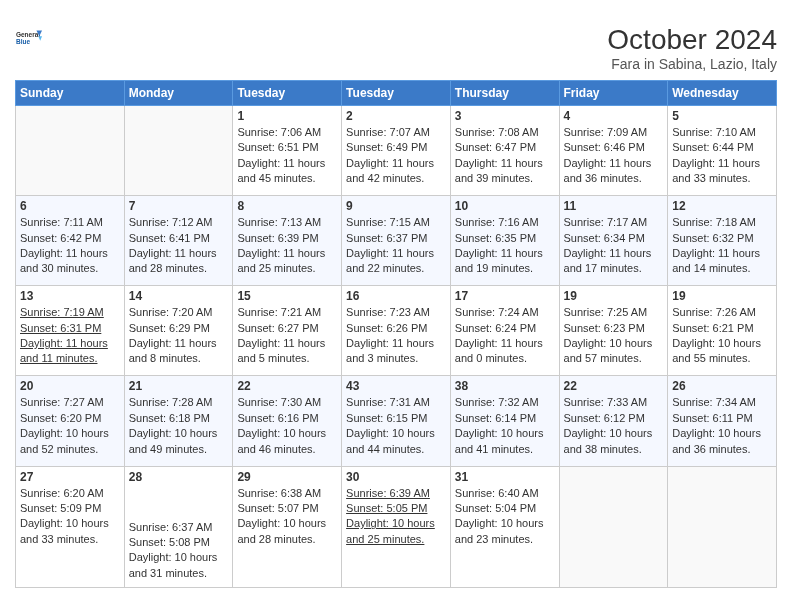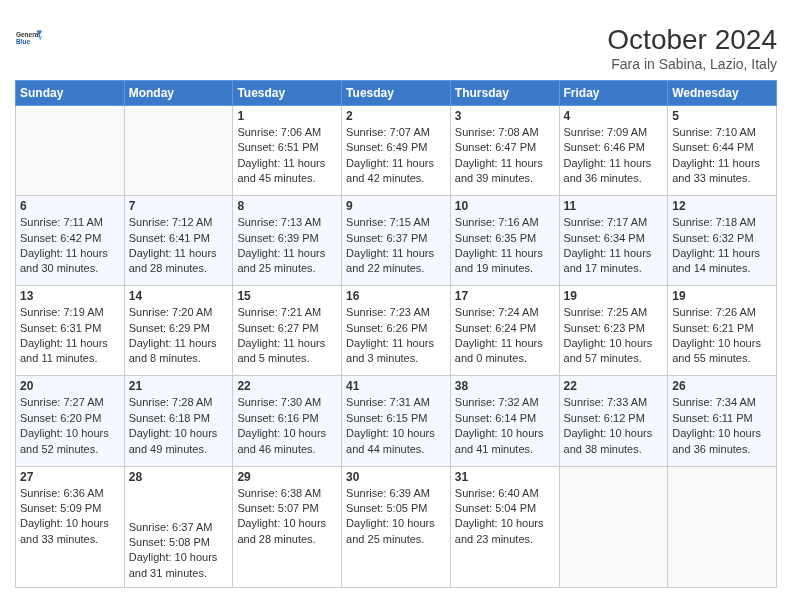--- a/index.html
+++ b/index.html
@@ -193,21 +193,21 @@
           <td>
             <span class="day-num">12</span>
             <div class="day-info" style="white-space: pre-line;">Sunrise: 7:18 AM
 Sunset: 6:32 PM
 Daylight: 11 hours and 14 minutes.</div>
           </td>
         </tr>
         <tr>
           <td>
             <span class="day-num">13</span>
-            <div class="day-info" style="white-space: pre-line;">Sunrise: 7:19 AM
+            <div class="day-info" style="white-space: pre-line; text-decoration: underline;">Sunrise: 7:19 AM
 Sunset: 6:31 PM
 Daylight: 11 hours and 11 minutes.</div>
           </td>
           <td>
             <span class="day-num">14</span>
             <div class="day-info" style="white-space: pre-line;">Sunrise: 7:20 AM
 Sunset: 6:29 PM
 Daylight: 11 hours and 8 minutes.</div>
           </td>
           <td>
@@ -254,21 +254,21 @@
 Sunset: 6:18 PM
 Daylight: 10 hours and 49 minutes.</div>
           </td>
           <td>
             <span class="day-num">22</span>
             <div class="day-info" style="white-space: pre-line;">Sunrise: 7:30 AM
 Sunset: 6:16 PM
 Daylight: 10 hours and 46 minutes.</div>
           </td>
           <td>
-            <span class="day-num">41</span>
+            <span class="day-num">43</span>
             <div class="day-info" style="white-space: pre-line;">Sunrise: 7:31 AM
 Sunset: 6:15 PM
 Daylight: 10 hours and 44 minutes.</div>
           </td>
           <td>
             <span class="day-num">38</span>
             <div class="day-info" style="white-space: pre-line;">Sunrise: 7:32 AM
 Sunset: 6:14 PM
 Daylight: 10 hours and 41 minutes.</div>
           </td>
@@ -281,39 +281,39 @@
           <td>
             <span class="day-num">26</span>
             <div class="day-info" style="white-space: pre-line;">Sunrise: 7:34 AM
 Sunset: 6:11 PM
 Daylight: 10 hours and 36 minutes.</div>
           </td>
         </tr>
         <tr>
           <td>
             <span class="day-num">27</span>
-            <div class="day-info" style="white-space: pre-line;">Sunrise: 6:36 AM
+            <div class="day-info" style="white-space: pre-line;">Sunrise: 6:20 AM
 Sunset: 5:09 PM
 Daylight: 10 hours and 33 minutes.</div>
           </td>
           <td>
             <span class="day-num">28</span>
             <div class="day-info" style="white-space: pre-line; margin-top: 36px;">Sunrise: 6:37 AM
 Sunset: 5:08 PM
 Daylight: 10 hours and 31 minutes.</div>
           </td>
           <td>
             <span class="day-num">29</span>
             <div class="day-info" style="white-space: pre-line;">Sunrise: 6:38 AM
 Sunset: 5:07 PM
 Daylight: 10 hours and 28 minutes.</div>
           </td>
           <td>
             <span class="day-num">30</span>
-            <div class="day-info" style="white-space: pre-line;">Sunrise: 6:39 AM
+            <div class="day-info" style="white-space: pre-line; text-decoration: underline;">Sunrise: 6:39 AM
 Sunset: 5:05 PM
 Daylight: 10 hours and 25 minutes.</div>
           </td>
           <td>
             <span class="day-num">31</span>
             <div class="day-info" style="white-space: pre-line;">Sunrise: 6:40 AM
 Sunset: 5:04 PM
 Daylight: 10 hours and 23 minutes.</div>
           </td>
           <td class="empty-cell"></td>

